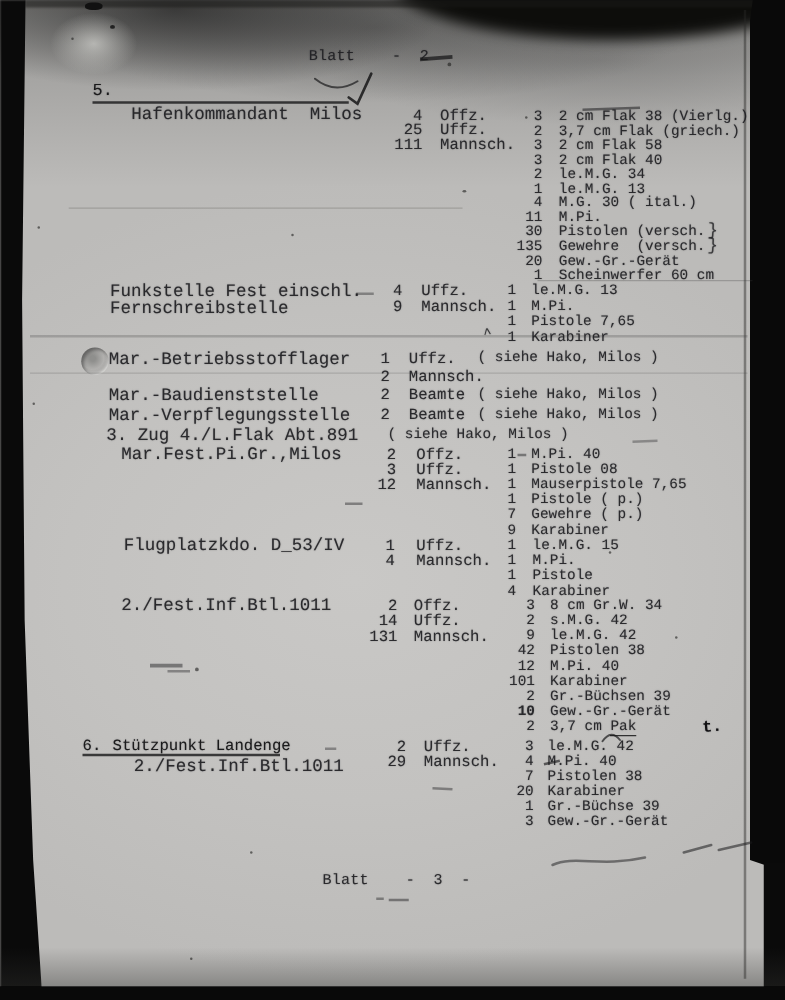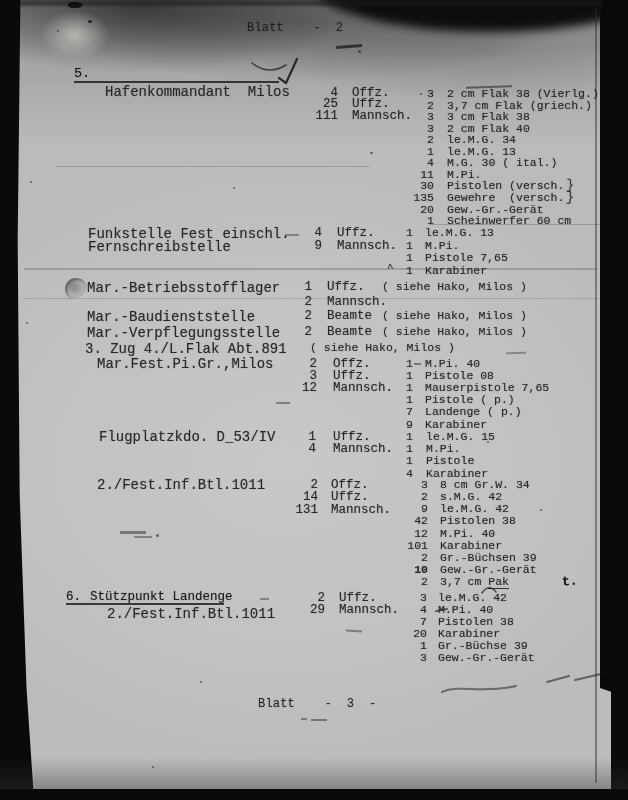--- a/index.html
+++ b/index.html
@@ -84,21 +84,21 @@
   <div class="speck" style="left:88px;top:20px;width:4px;height:3px;background:#222;"></div>
   <div class="speck" style="left:57px;top:30px;width:2px;height:2px;"></div>
   <div class="speck" style="left:152px;top:766px;width:2px;height:2px;"></div>
   <div class="speck" style="left:420px;top:93px;width:2px;height:2px;"></div>
   <div class="speck" style="left:487px;top:441px;width:2px;height:2px;"></div>
   <div class="speck" style="left:540px;top:509px;width:2px;height:2px;"></div>
   <div class="speck" style="left:200px;top:681px;width:2px;height:2px;"></div>
 
   <div class="textlayer">
 
-    <div class="tw tw-head" style="left:247px;top:22px;">Blatt    -  2</div>
+    <div class="tw tw-head" style="left:247px;top:39px;">Blatt    -  2</div>
 
     <div class="tw h5num" style="left:74px;top:67px;">5.</div>
     <div class="underline" style="left:74px;top:81px;width:205px;"></div>
 
     <div class="tw h6num" style="left:66px;top:591px;">6.</div>
     <div class="tw h6title" style="left:90px;top:591px;">Stützpunkt Landenge</div>
     <div class="underline" style="left:66px;top:603px;width:158px;height:1.8px;"></div>
 
     <div id="blocks">
         <div class="tw tw-unit" style="left: 105px; top: 85px;">Hafenkommandant  Milos</div>
@@ -106,21 +106,21 @@
         <div class="tw tw-p" style="left: 352px; top: 87px;">Offz.</div>
         <div class="tw tw-p num" style="left: 292px; top: 98.4px;">25</div>
         <div class="tw tw-p" style="left: 352px; top: 98.4px;">Uffz.</div>
         <div class="tw tw-p num" style="left: 292px; top: 109.8px;">111</div>
         <div class="tw tw-p" style="left: 352px; top: 109.8px;">Mannsch.</div>
         <div class="tw tw-e num" style="left: 388px; top: 88px;">3</div>
         <div class="tw tw-e" style="left: 447px; top: 88px;">2 cm Flak 38 (Vierlg.)</div>
         <div class="tw tw-e num" style="left: 388px; top: 99.55px;">2</div>
         <div class="tw tw-e" style="left: 447px; top: 99.55px;">3,7 cm Flak (griech.)</div>
         <div class="tw tw-e num" style="left: 388px; top: 111.1px;">3</div>
-        <div class="tw tw-e" style="left: 447px; top: 111.1px;">3 cm Flak 38</div>
+        <div class="tw tw-e" style="left: 447px; top: 111.1px;">2 cm Flak 58</div>
         <div class="tw tw-e num" style="left: 388px; top: 122.65px;">3</div>
         <div class="tw tw-e" style="left: 447px; top: 122.65px;">2 cm Flak 40</div>
         <div class="tw tw-e num" style="left: 388px; top: 134.2px;">2</div>
         <div class="tw tw-e" style="left: 447px; top: 134.2px;">le.M.G. 34</div>
         <div class="tw tw-e num" style="left: 388px; top: 145.75px;">1</div>
         <div class="tw tw-e" style="left: 447px; top: 145.75px;">le.M.G. 13</div>
         <div class="tw tw-e num" style="left: 388px; top: 157.3px;">4</div>
         <div class="tw tw-e" style="left: 447px; top: 157.3px;">M.G. 30 ( ital.)</div>
         <div class="tw tw-e num" style="left: 388px; top: 168.85px;">11</div>
         <div class="tw tw-e" style="left: 447px; top: 168.85px;">M.Pi.</div>
@@ -174,21 +174,21 @@
         <div class="tw tw-p" style="left: 333px; top: 382.4px;">Mannsch.</div>
         <div class="tw tw-e num" style="left: 367px; top: 358px;">1</div>
         <div class="tw tw-e" style="left: 425px; top: 358px;">M.Pi. 40</div>
         <div class="tw tw-e num" style="left: 367px; top: 370.1px;">1</div>
         <div class="tw tw-e" style="left: 425px; top: 370.1px;">Pistole 08</div>
         <div class="tw tw-e num" style="left: 367px; top: 382.2px;">1</div>
         <div class="tw tw-e" style="left: 425px; top: 382.2px;">Mauserpistole 7,65</div>
         <div class="tw tw-e num" style="left: 367px; top: 394.3px;">1</div>
         <div class="tw tw-e" style="left: 425px; top: 394.3px;">Pistole ( p.)</div>
         <div class="tw tw-e num" style="left: 367px; top: 406.4px;">7</div>
-        <div class="tw tw-e" style="left: 425px; top: 406.4px;">Landenge ( p.)</div>
+        <div class="tw tw-e" style="left: 425px; top: 406.4px;">Gewehre ( p.)</div>
         <div class="tw tw-e num" style="left: 367px; top: 418.5px;">9</div>
         <div class="tw tw-e" style="left: 425px; top: 418.5px;">Karabiner</div>
         <div class="tw tw-unit" style="left: 99px; top: 430px;">Flugplatzkdo. D_53/IV</div>
         <div class="tw tw-p num" style="left: 270px; top: 431px;">1</div>
         <div class="tw tw-p" style="left: 333px; top: 431px;">Uffz.</div>
         <div class="tw tw-p num" style="left: 270px; top: 443.3px;">4</div>
         <div class="tw tw-p" style="left: 333px; top: 443.3px;">Mannsch.</div>
         <div class="tw tw-e num" style="left: 367px; top: 431px;">1</div>
         <div class="tw tw-e" style="left: 426px; top: 431px;">le.M.G. 15</div>
         <div class="tw tw-e num" style="left: 367px; top: 443.2px;">1</div>

